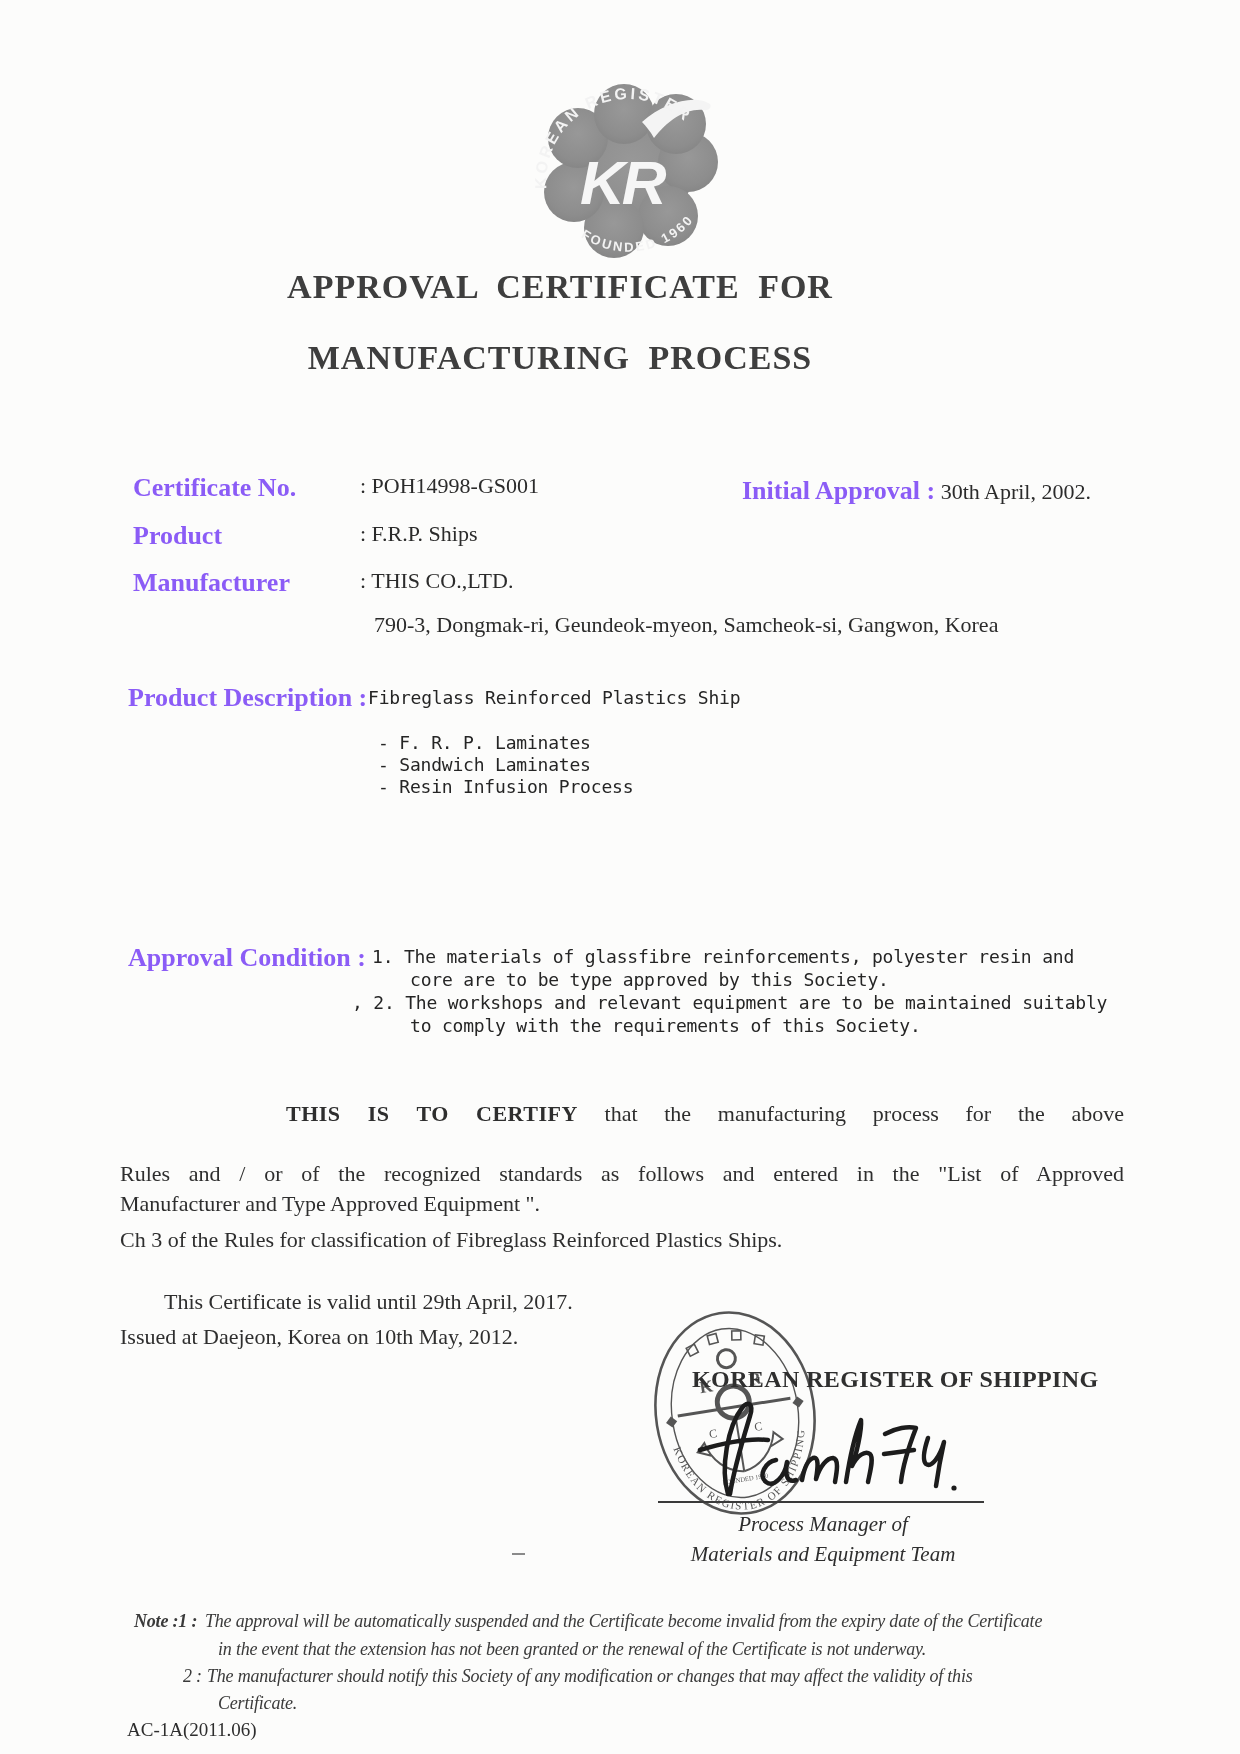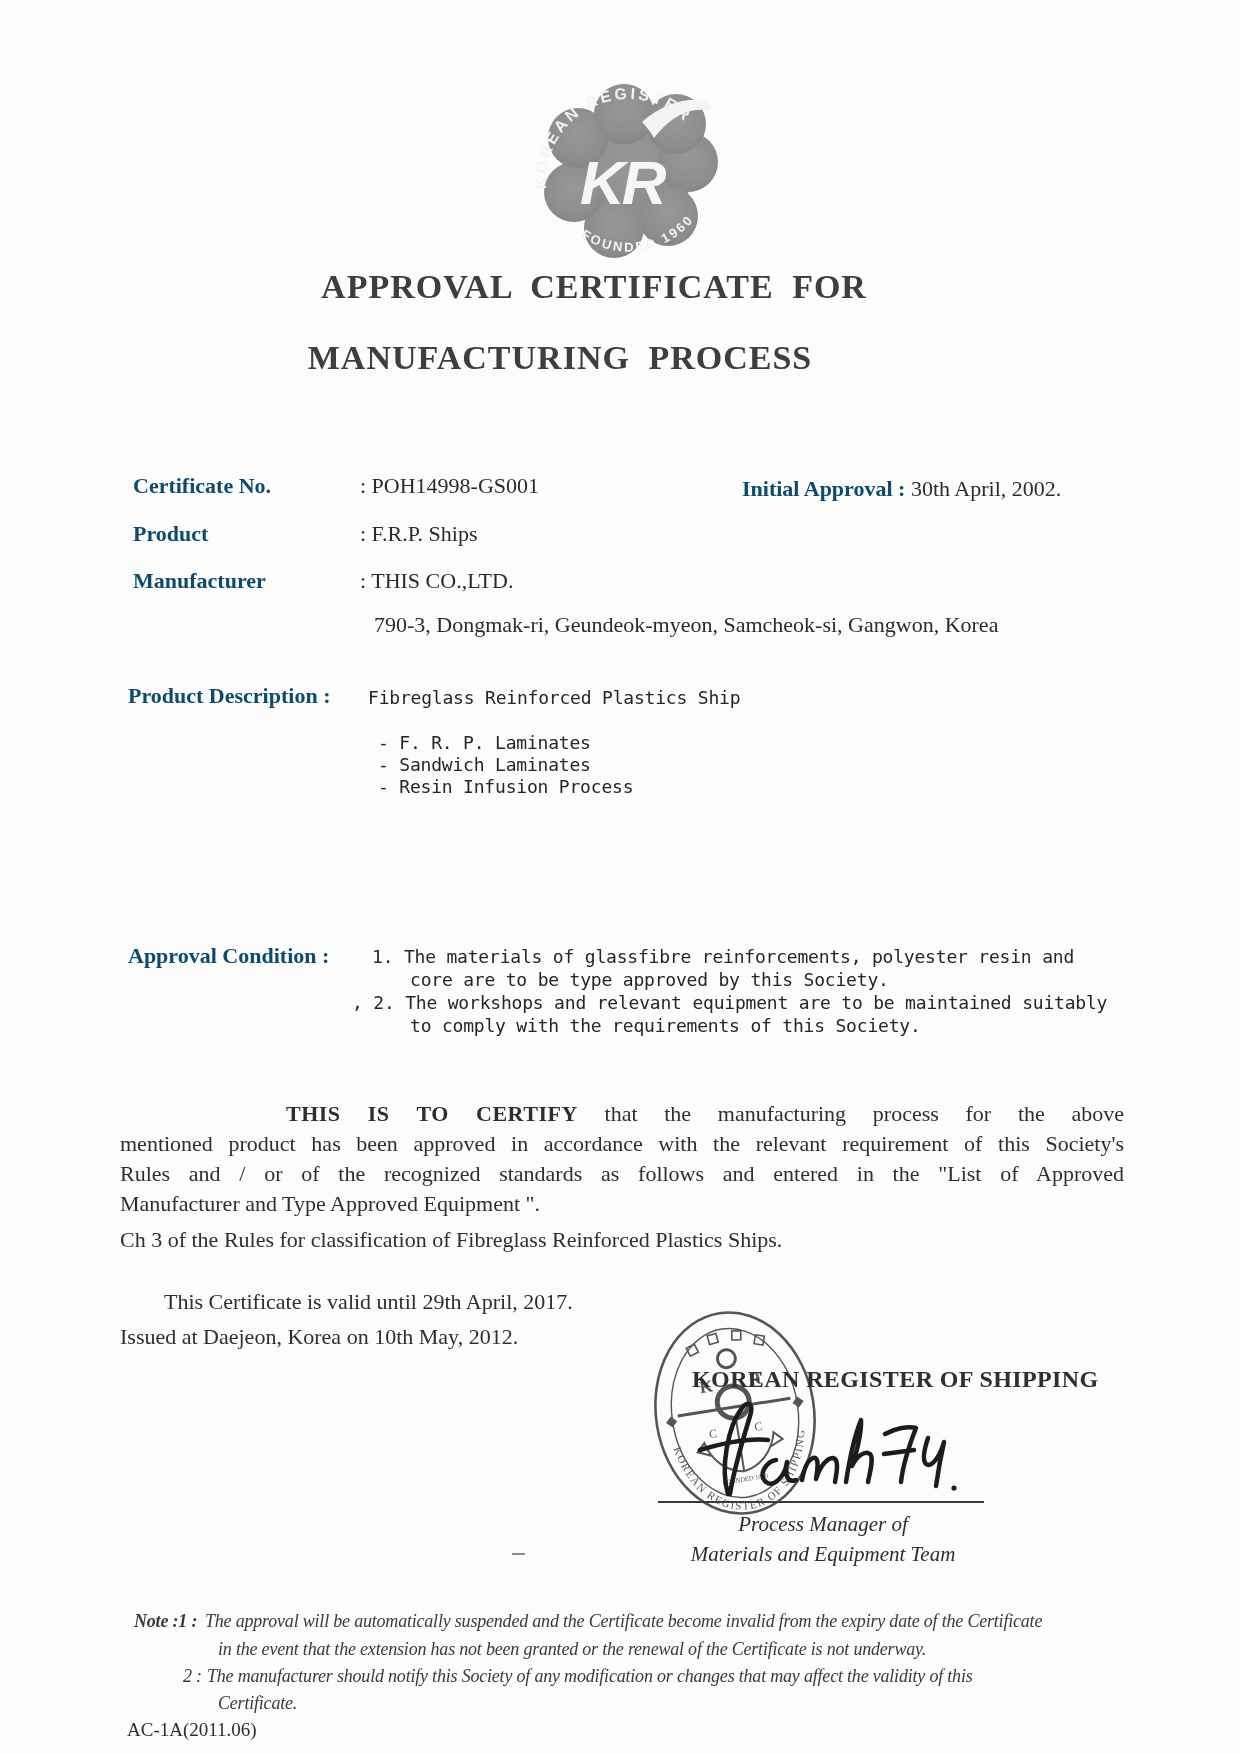--- a/index.html
+++ b/index.html
@@ -1,21 +1,21 @@
 <!DOCTYPE html>
 <html><head>
 <meta charset="utf-8">
 <style>
   html,body{margin:0;padding:0;background:#e8e8e8;}
   #page{position:relative;width:1240px;height:1754px;background:#fcfcfb;margin:0 auto;
         font-family:"Liberation Serif",serif;color:#2d2d2d;overflow:hidden;}
   .abs{position:absolute;white-space:nowrap;}
   .title{width:1120px;left:0;text-align:center;font-weight:bold;font-size:34px;
          letter-spacing:1px;word-spacing:9px;color:#3e3e3e;}
-  .lbl{font-weight:bold;font-size:22px;color:#0c4a6e;}
+  .lbl{font-weight:bold;font-size:26px;color:#8b5cf6;}
   .val{font-size:22px;color:#2b2b2b;}
   .mono{font-family:"DejaVu Sans Mono",monospace;font-size:18px;letter-spacing:-0.2px;color:#252525;}
   .body-line{font-size:22px;color:#2e2e2e;}
   .just{text-align:justify;text-align-last:justify;}
   .certify-bold{font-weight:bold;letter-spacing:0.5px;}
   .note{font-style:italic;font-size:18px;letter-spacing:-0.2px;color:#3a3a3a;}
   .gm{width:310px;text-align:center;font-style:italic;font-size:21px;color:#2e2e2e;}
   .orgname{font-weight:bold;font-size:24px;letter-spacing:0.4px;color:#2f2f2f;}
   .rule{background:#3a3a3a;height:2px;}
   .artifact{background:#8a8a8a;height:2px;}
@@ -50,21 +50,21 @@
       <text x="58" y="128" font-family="Liberation Sans, sans-serif" font-style="italic" font-weight="bold" font-size="62" fill="#f6f6f6" letter-spacing="-3">KR</text>
       <text font-family="Liberation Sans, sans-serif" font-weight="bold" font-size="16" fill="#f3f3f3" letter-spacing="3">
         <textPath href="#arcTop" startOffset="4%">KOREAN REGISTER</textPath>
       </text>
       <text font-family="Liberation Sans, sans-serif" font-weight="bold" font-size="13" fill="#f3f3f3" letter-spacing="2.5">
         <textPath href="#arcBot" startOffset="8%">FOUNDED 1960</textPath>
       </text>
     </g>
   </svg>
 
-  <div class="abs title" style="top:268px;padding-left:34px;">APPROVAL CERTIFICATE FOR</div>
+  <div class="abs title" style="top:268px;">APPROVAL CERTIFICATE FOR</div>
   <div class="abs title" style="top:311px;margin-top:28px;">MANUFACTURING PROCESS</div>
 
   <div class="abs lbl" style="left:133px;top:473px;">Certificate No.</div>
   <div class="abs val" style="left:360px;top:473px;">: POH14998-GS001</div>
   <div class="abs" style="left:742px;top:476px;">
     <span class="lbl">Initial Approval :</span><span class="val"> 30th April, 2002.</span>
   </div>
 
   <div class="abs lbl" style="left:133px;top:521px;">Product</div>
   <div class="abs val" style="left:360px;top:521px;">: F.R.P. Ships</div>
@@ -82,21 +82,20 @@
   <div class="abs lbl" style="left:128px;top:943px;">Approval Condition :</div>
   <div class="abs mono" style="left:372px;top:946px;">1. The materials of glassfibre reinforcements, polyester resin and</div>
   <div class="abs mono" style="left:410px;top:969px;">core are to be type approved by this Society.</div>
   <div class="abs mono" style="left:352px;top:992px;">, 2. The workshops and relevant equipment are to be maintained suitably</div>
   <div class="abs mono" style="left:410px;top:1015px;">to comply with the requirements of this Society.</div>
 
   <div class="abs body-line just" style="left:286px;top:1101px;width:838px;">
     <span class="certify-bold">THIS IS TO CERTIFY</span>
     <span>that the manufacturing process for the above</span>
   </div>
-  <div class="abs body-line just" style="left:120px;top:1131px;width:1004px;">mentioned product has been approved in accordance with the relevant requirement of this Society's</div>
   <div class="abs body-line just" style="left:120px;top:1161px;width:1004px;">Rules and / or of the recognized standards as follows and entered in the "List of Approved</div>
   <div class="abs body-line" style="left:120px;top:1191px;">Manufacturer and Type Approved Equipment ".</div>
 
   <div class="abs body-line" style="left:120px;top:1227px;">Ch 3 of the Rules for classification of Fibreglass Reinforced Plastics Ships.</div>
 
   <div class="abs body-line" style="left:120px;top:1289px;margin-left:44px;">This Certificate is valid until 29th April, 2017.</div>
   <div class="abs body-line" style="left:120px;top:1324px;">Issued at Daejeon, Korea on 10th May, 2012.</div>
 
   <svg class="abs" style="left:648px;top:1306px;" width="175" height="215" viewBox="0 0 175 215">
     <defs>

